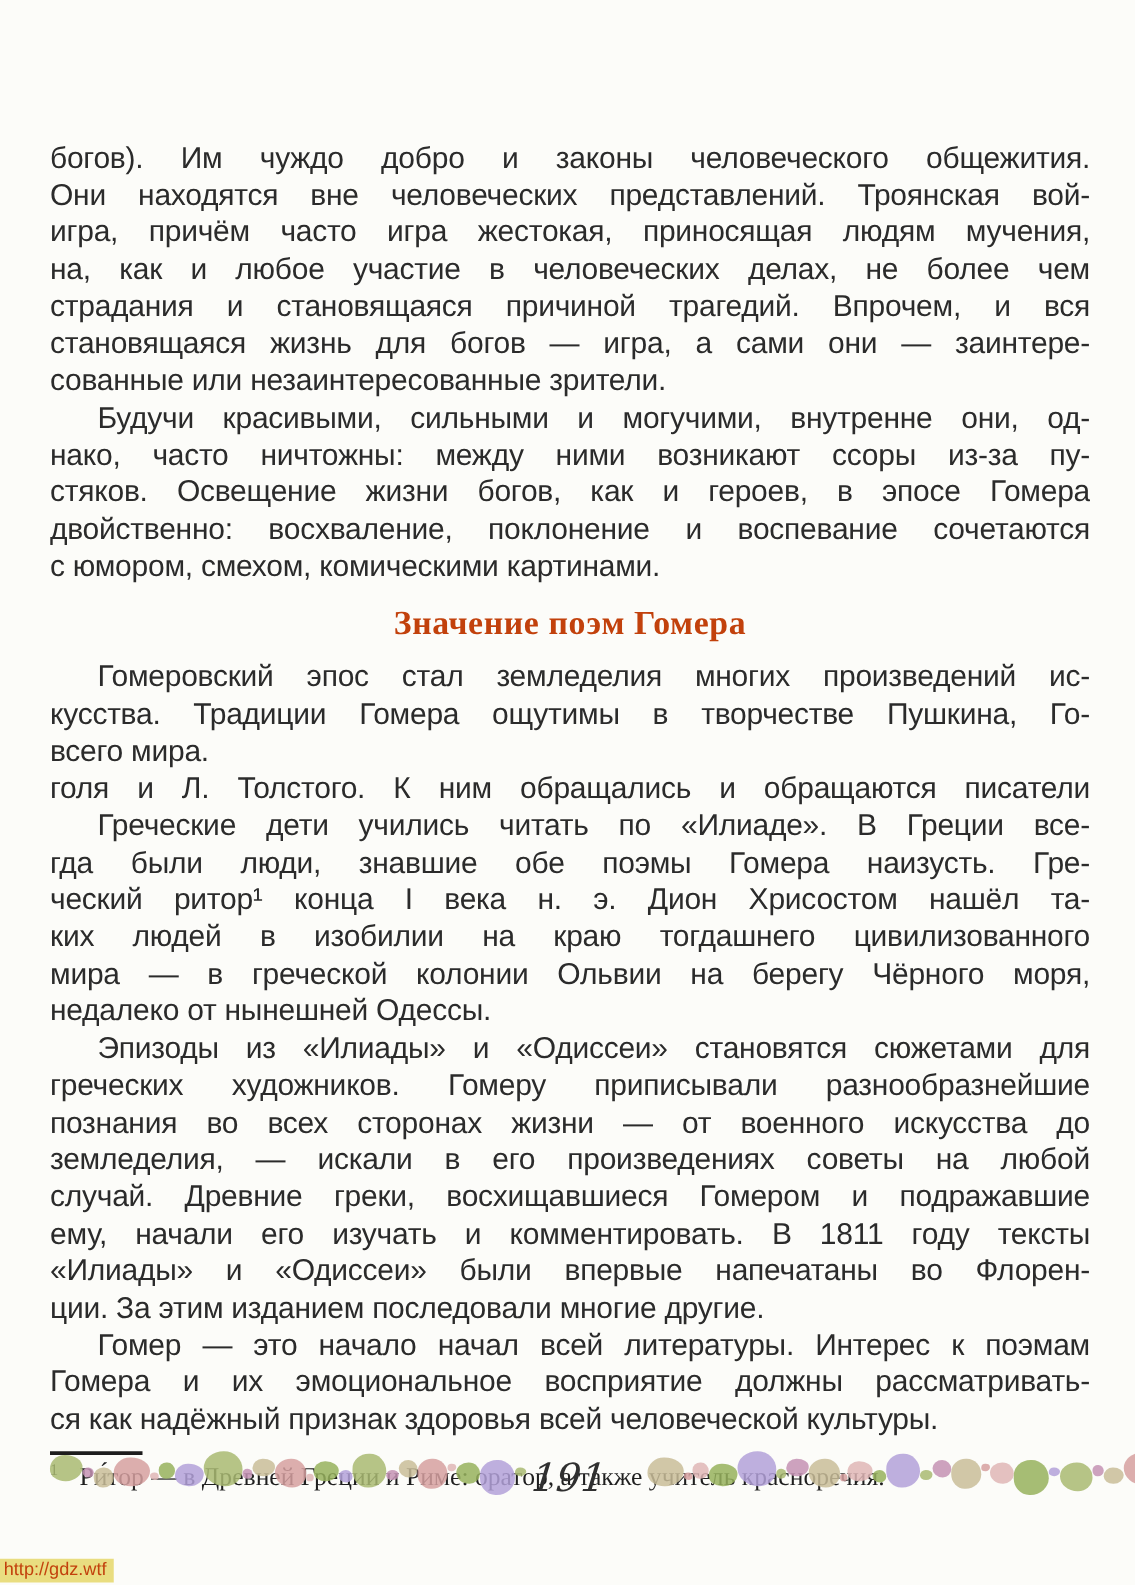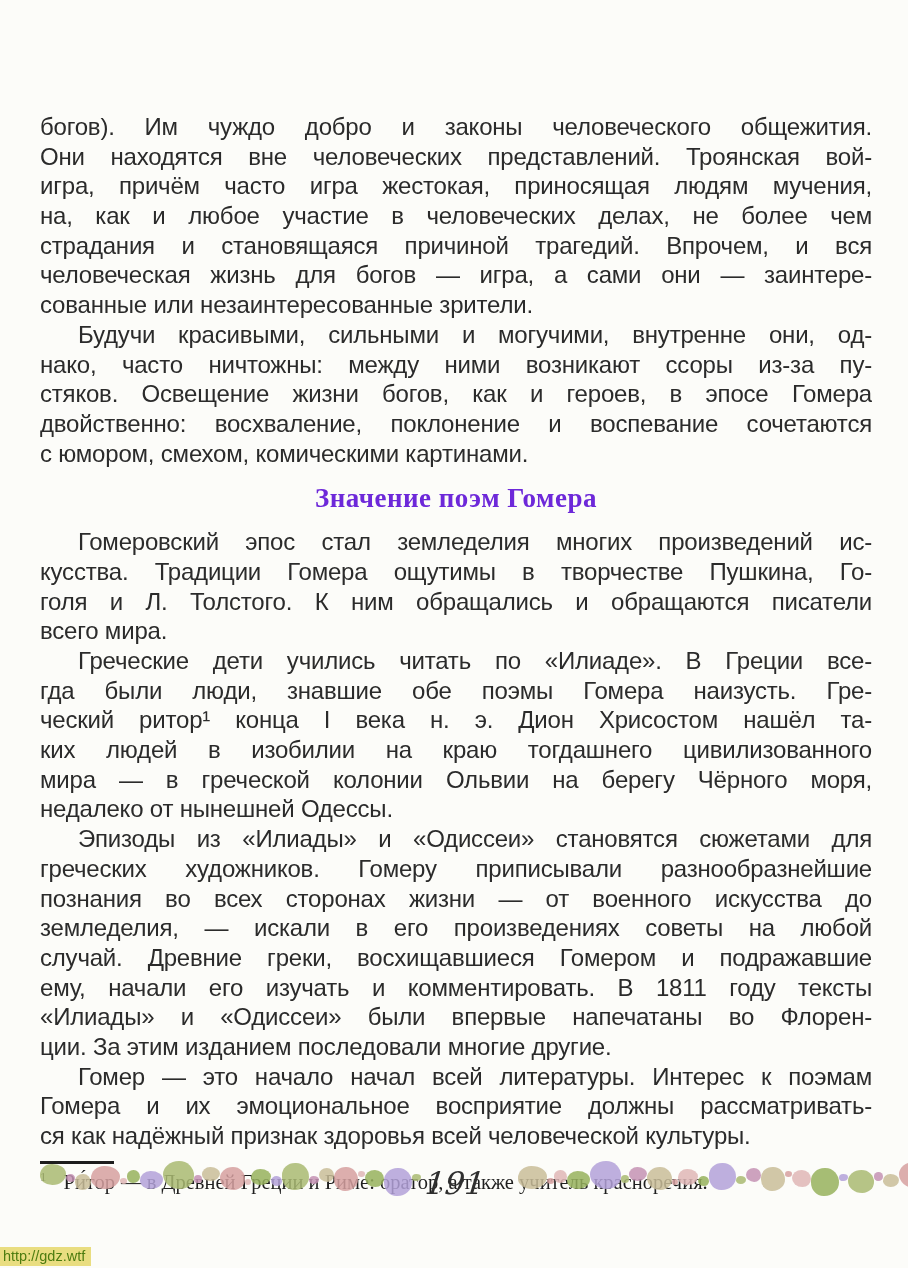--- a/index.html
+++ b/index.html
@@ -32,21 +32,21 @@
   }
   .line.last { text-align-last: left; }
   .para.indent .line:first-child { text-indent: 38px; }
   .heading {
     font-family: "Liberation Serif", serif;
     font-weight: 700;
     font-size: 27px;
     line-height: 32px;
     text-align: center;
     letter-spacing: 0.5px;
-    color: #6d28d9;
+    color: #c2410c;
     margin: 14px 0 13px 0;
   }
   .footnote-rule {
     width: 74px;
     border-top: 3px solid #1d1d1d;
     margin-top: 10px;
   }
   .footnote {
     margin-top: 5px;
     font-family: "Liberation Serif", serif;
@@ -89,58 +89,58 @@
     font-size: 31px;
     line-height: 44px;
     color: #2f2f2f;
     transform: skewX(-6deg);
   }
   .watermark {
     position: absolute;
     left: 0;
     top: 1247px;
     background: #e9dd80;
-    color: #4d7c0f;
+    color: #c2410c;
     font-size: 14.5px;
     line-height: 18px;
     padding: 0 6px 1px 3px;
     text-decoration: none;
     cursor: pointer;
   }
 </style>
 </head>
 <body>
 
 <div class="page">
 
   <main class="text-block">
     <div class="para">
         <div class="line">богов). Им чуждо добро и законы человеческого общежития.</div>
         <div class="line">Они находятся вне человеческих представлений. Троянская вой-</div>
         <div class="line">игра, причём часто игра жестокая, приносящая людям мучения,</div>
         <div class="line">на, как и любое участие в человеческих делах, не более чем</div>
         <div class="line">страдания и становящаяся причиной трагедий. Впрочем, и вся</div>
-        <div class="line">человеческая жизнь для богов — игра, а сами они — заинтере-</div>
+        <div class="line">становящаяся жизнь для богов — игра, а сами они — заинтере-</div>
         <div class="line last">сованные или незаинтересованные зрители.</div>
       </div>
     <div class="para indent">
         <div class="line">Будучи красивыми, сильными и могучими, внутренне они, од-</div>
         <div class="line">нако, часто ничтожны: между ними возникают ссоры из-за пу-</div>
         <div class="line">стяков. Освещение жизни богов, как и героев, в эпосе Гомера</div>
         <div class="line">двойственно: восхваление, поклонение и воспевание сочетаются</div>
         <div class="line last">с юмором, смехом, комическими картинами.</div>
       </div>
 
     <h2 class="heading">Значение поэм Гомера</h2>
 
     <div class="para indent">
         <div class="line">Гомеровский эпос стал земледелия многих произведений ис-</div>
         <div class="line">кусства. Традиции Гомера ощутимы в творчестве Пушкина, Го-</div>
+        <div class="line last">всего мира.</div>
         <div class="line">голя и Л. Толстого. К ним обращались и обращаются писатели</div>
-        <div class="line last">всего мира.</div>
       </div>
     <div class="para indent">
         <div class="line">Греческие дети учились читать по «Илиаде». В Греции все-</div>
         <div class="line">гда были люди, знавшие обе поэмы Гомера наизусть. Гре-</div>
         <div class="line">ческий ритор¹ конца I века н. э. Дион Хрисостом нашёл та-</div>
         <div class="line">ких людей в изобилии на краю тогдашнего цивилизованного</div>
         <div class="line">мира — в греческой колонии Ольвии на берегу Чёрного моря,</div>
         <div class="line last">недалеко от нынешней Одессы.</div>
       </div>
     <div class="para indent">

